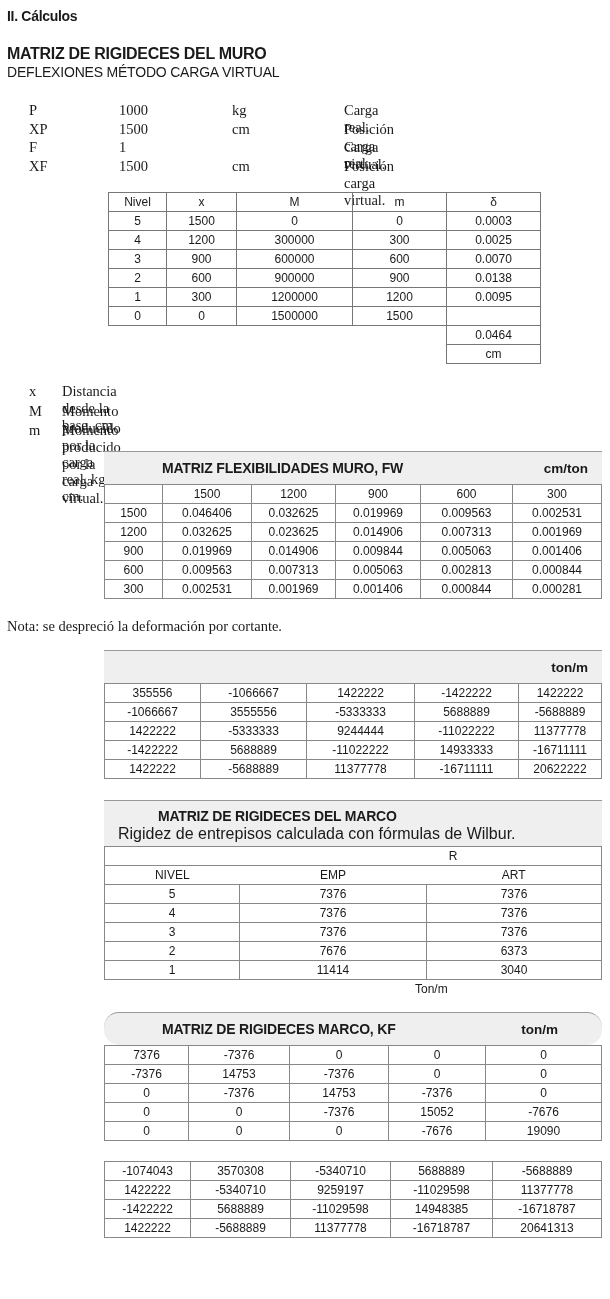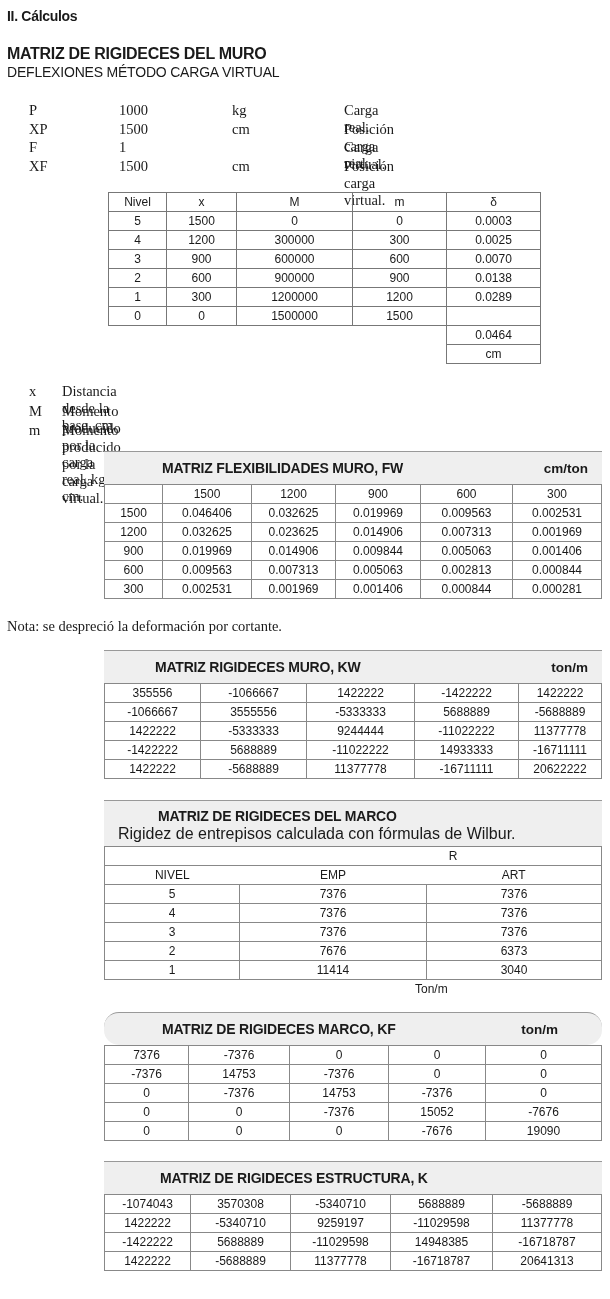--- a/index.html
+++ b/index.html
@@ -118,21 +118,21 @@
     <td>600</td>
     <td>900000</td>
     <td>900</td>
     <td>0.0138</td>
   </tr>
   <tr>
     <td>1</td>
     <td>300</td>
     <td>1200000</td>
     <td>1200</td>
-    <td>0.0289</td>
+    <td>0.0095</td>
   </tr>
   <tr>
     <td>0</td>
     <td>0</td>
     <td>1500000</td>
     <td>1500</td>
     <td></td>
   </tr>
   <tr>
     <td class="noborder" colspan="4"></td>
@@ -224,21 +224,20 @@
       <td>0.000281</td>
     </tr>
   </tbody>
     </table>
 </div>
 
 <div class="abs nota serif">Nota: se despreció la deformación por cortante.</div>
 
 <div class="box" style="top:650px;">
   <div class="box-head" style="height:32px;">
-    <span class="t abs" style="left:11px; top:8px;">MATRIZ RIGIDECES MURO, KW</span>
     <span class="u" style="top:9px;">ton/m</span>
   </div>
   <table class="mat">
     <colgroup>
         <col style="width:96px">
         <col style="width:106px">
         <col style="width:108px">
         <col style="width:104px">
         <col>
       </colgroup>
@@ -379,23 +378,20 @@
       <td>0</td>
       <td>0</td>
       <td>-7676</td>
       <td>19090</td>
     </tr>
   </tbody>
     </table>
 </div>
 
 <div class="box" style="top:1161px;">
-  <div class="box-head" style="height:32px;">
-    <span class="t abs" style="left:16px; top:8px;">MATRIZ DE RIGIDECES ESTRUCTURA, K</span>
-  </div>
   <table class="mat">
     <colgroup>
         <col style="width:86px">
         <col style="width:100px">
         <col style="width:100px">
         <col style="width:102px">
         <col>
       </colgroup>
     <tbody>
     <tr>

